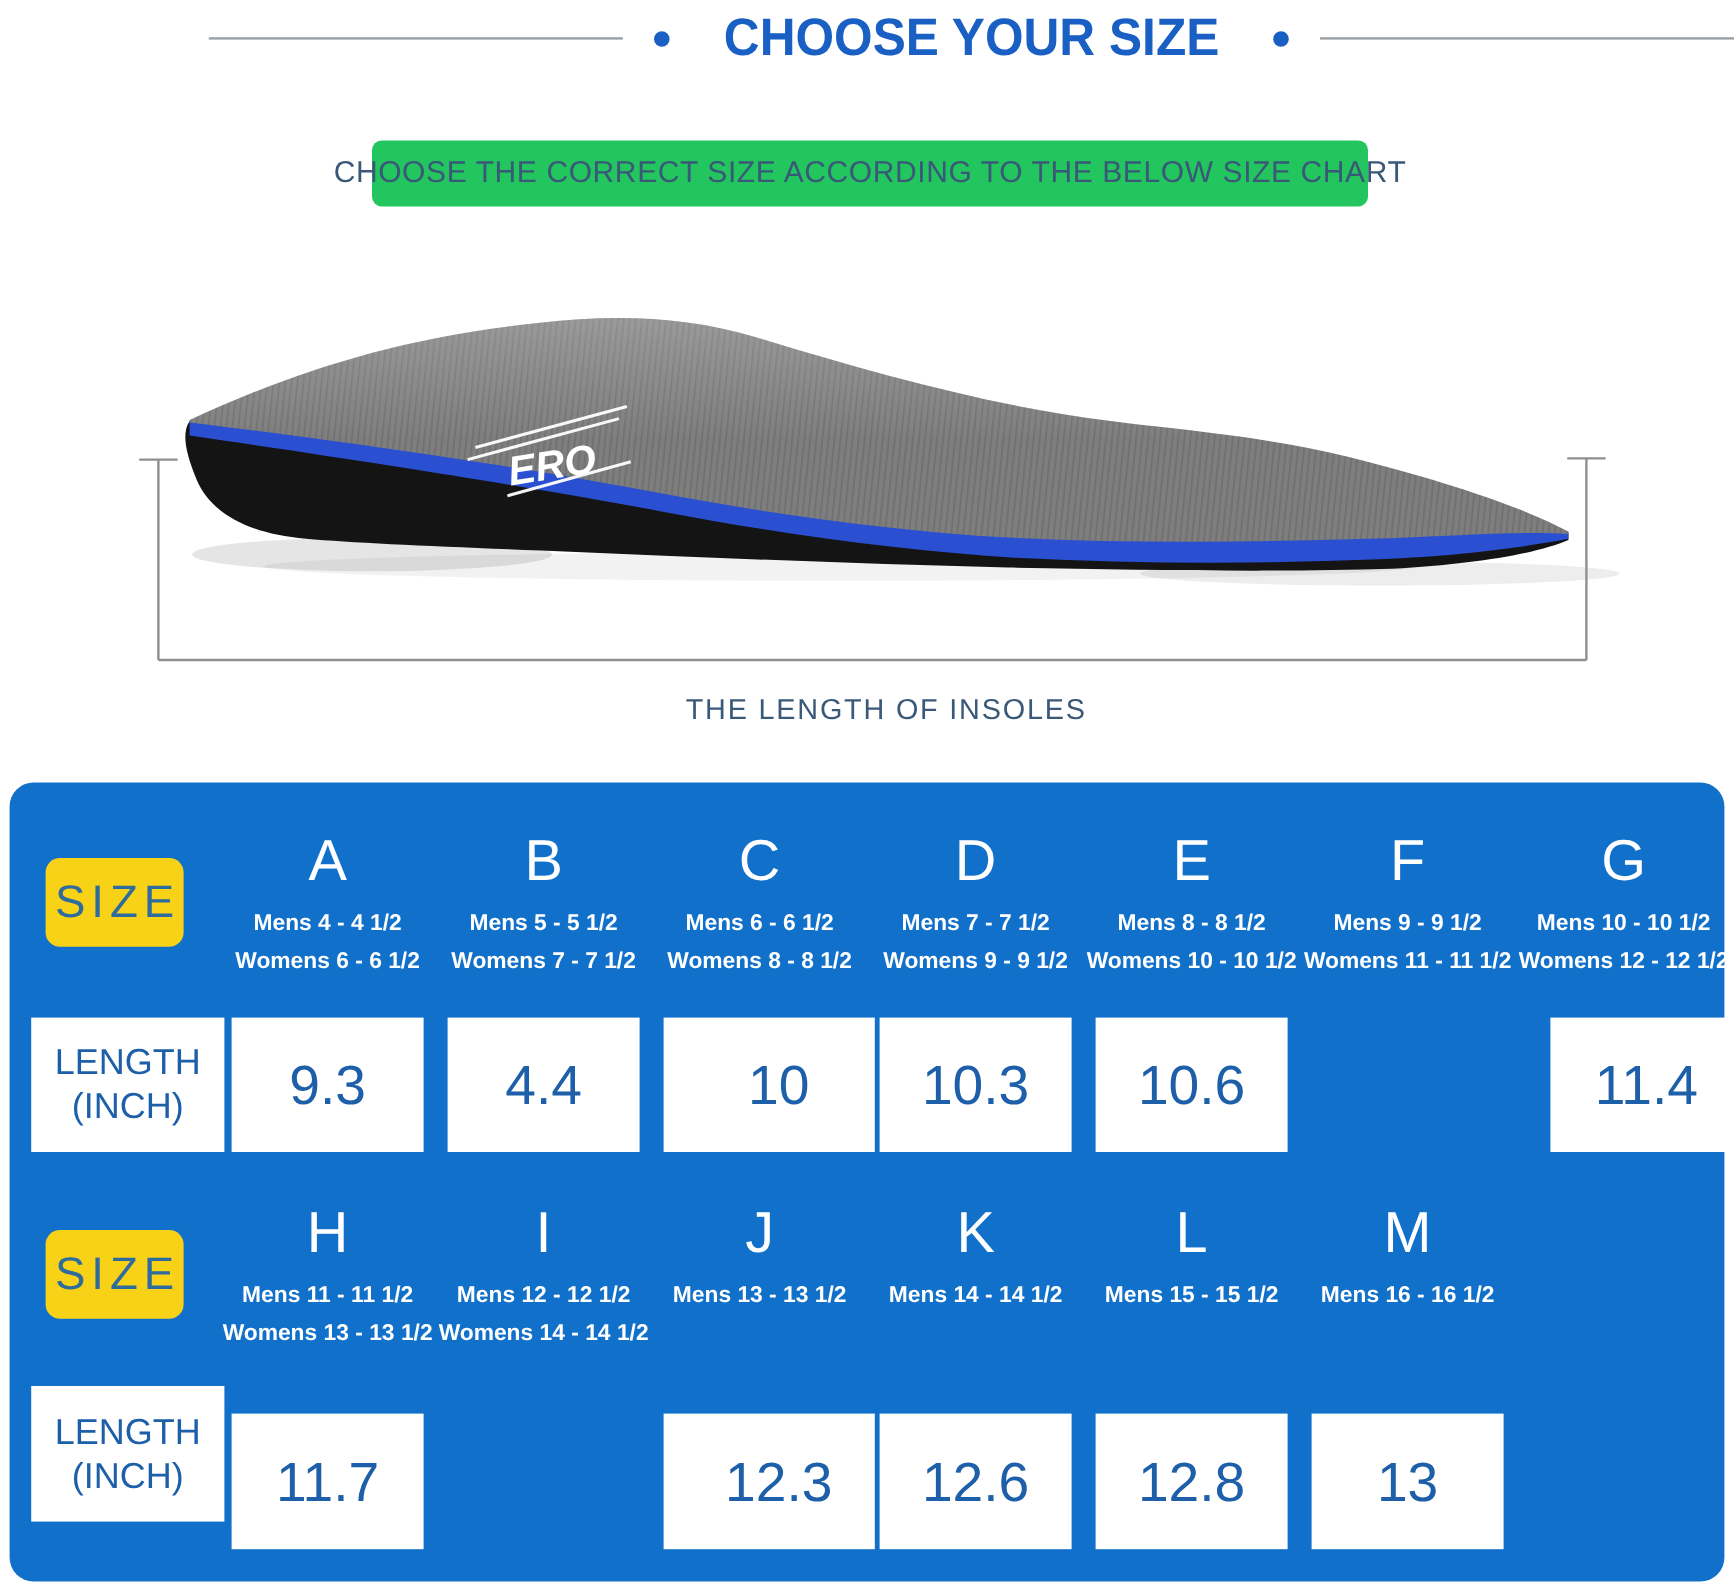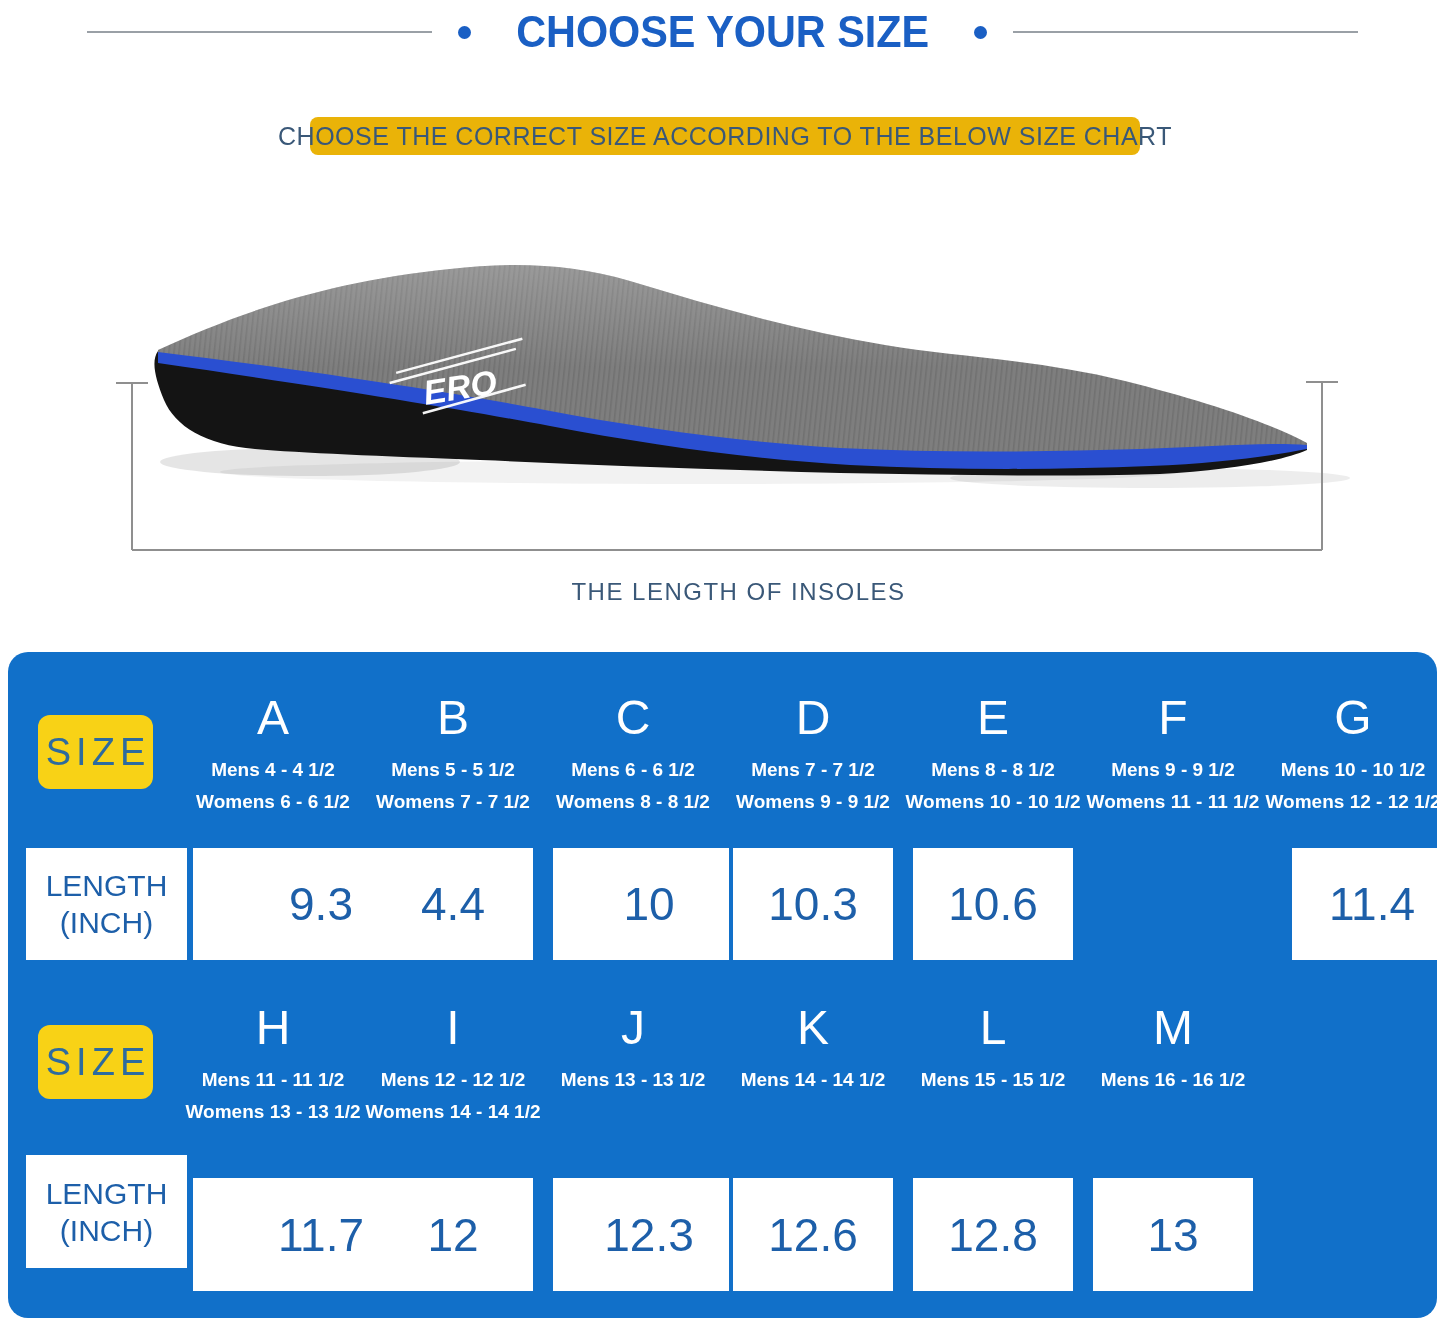--- a/index.html
+++ b/index.html
@@ -1,29 +1,29 @@
 <!DOCTYPE html>
 <html><head>
 <meta charset="utf-8">
 <style>
   html,body{margin:0;padding:0;background:#ffffff;}
   .page{position:relative;width:1445px;height:1326px;background:#ffffff;overflow:hidden;
         font-family:"Liberation Sans", sans-serif;}
 
   
   .hdr{position:absolute;top:6px;left:0;width:1445px;height:52px;
-       display:flex;align-items:center;justify-content:center;}
+       display:flex;align-items:center;justify-content:flex-end;}
   .h-line{width:345px;height:2px;background:#9aa0a6;}
   .h-dot{width:13px;height:13px;border-radius:50%;background:#1A5FC4;margin:0 26px;}
   .h-title{margin:0 6px;font-size:44px;font-weight:700;color:#1A5FC4;
            letter-spacing:0px;transform:scaleX(.94);white-space:nowrap;}
 
   
-  .banner{position:absolute;left:310px;top:117px;width:830px;height:38px;
-          background:#eab308;border-radius:8px;display:flex;align-items:center;
+  .banner{position:absolute;left:310px;top:117px;width:830px;height:55px;
+          background:#22c55e;border-radius:8px;display:flex;align-items:center;
           justify-content:center;}
   .banner span{font-size:25px;color:#3A5878;letter-spacing:.5px;white-space:nowrap;}
 
   
   .figure{position:absolute;left:0;top:230px;width:1445px;height:340px;}
   .caption{position:absolute;left:16px;top:578px;width:1445px;text-align:center;
            font-size:24px;color:#3A5878;letter-spacing:1.5px;}
 
   
   .panel{position:absolute;left:8px;top:652px;width:1429px;height:666px;
@@ -49,21 +49,21 @@
   .lenlabel{position:absolute;left:6px;width:161px;background:#ffffff;
             display:flex;flex-direction:column;align-items:center;justify-content:center;
             color:#1D5FA9;font-size:30px;line-height:37px;text-align:right;margin-left:12px;}
   .lenlabel.l1{top:196px;height:112px;}
   .lenlabel.l2{top:503px;height:113px;}
 
   .lenbox{position:absolute;width:160px;background:#ffffff;color:#1D5FA9;
           font-size:46px;display:flex;align-items:center;justify-content:center;}
   .lenbox.r1{top:196px;height:112px;}
   .lenbox.r2{top:503px;height:113px;margin-top:23px;}
-  .v1{left:185px;padding-left:48px;} .v2{left:365px;} .v3{left:545px;padding-left:16px;} .v4{left:725px;}
+  .v1{left:185px;} .v2{left:365px;} .v3{left:545px;padding-left:16px;} .v4{left:725px;}
   .v5{left:905px;} .v6{left:1085px;} .v7{left:1284px;}
 </style>
 </head>
 <body>
 
 <div class="page">
 
   <header class="hdr">
     <span class="h-line"></span>
     <span class="h-dot"></span>
@@ -239,20 +239,19 @@
     <div class="szcol r2 c6">
       <div class="letter">M</div>
       <div class="mens">Mens 16 - 16 1/2</div>
     </div>
 
     <div class="lenlabel l2">
       <div>LENGTH</div>
       <div>(INCH)</div>
     </div>
     <div class="lenbox r2 v1">11.7</div>
-    <div class="lenbox r2 v2">12</div>
     <div class="lenbox r2 v3">12.3</div>
     <div class="lenbox r2 v4">12.6</div>
     <div class="lenbox r2 v5">12.8</div>
     <div class="lenbox r2 v6">13</div>
 
   </section>
 </div>
 
 </body></html>

